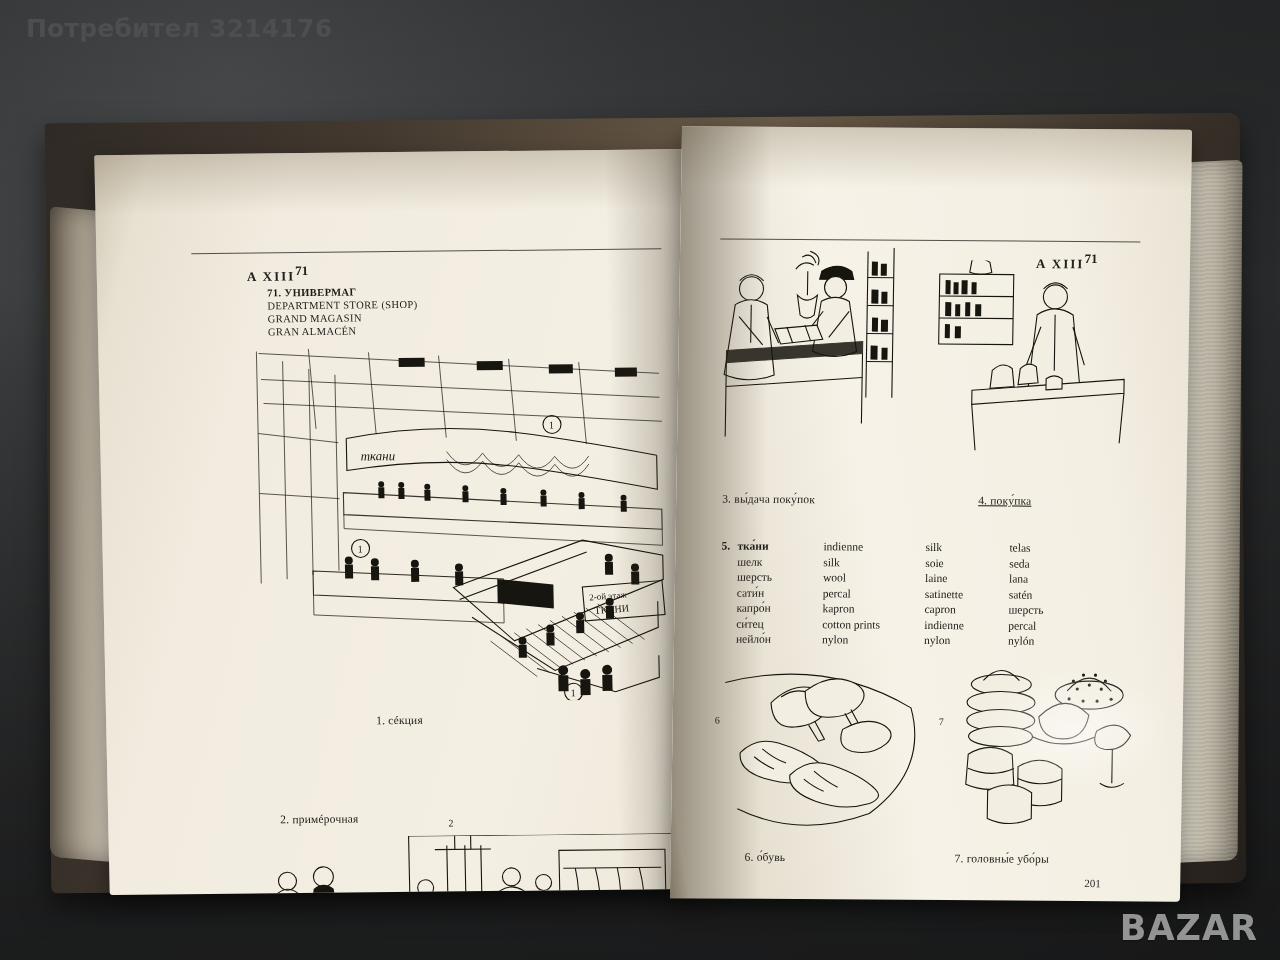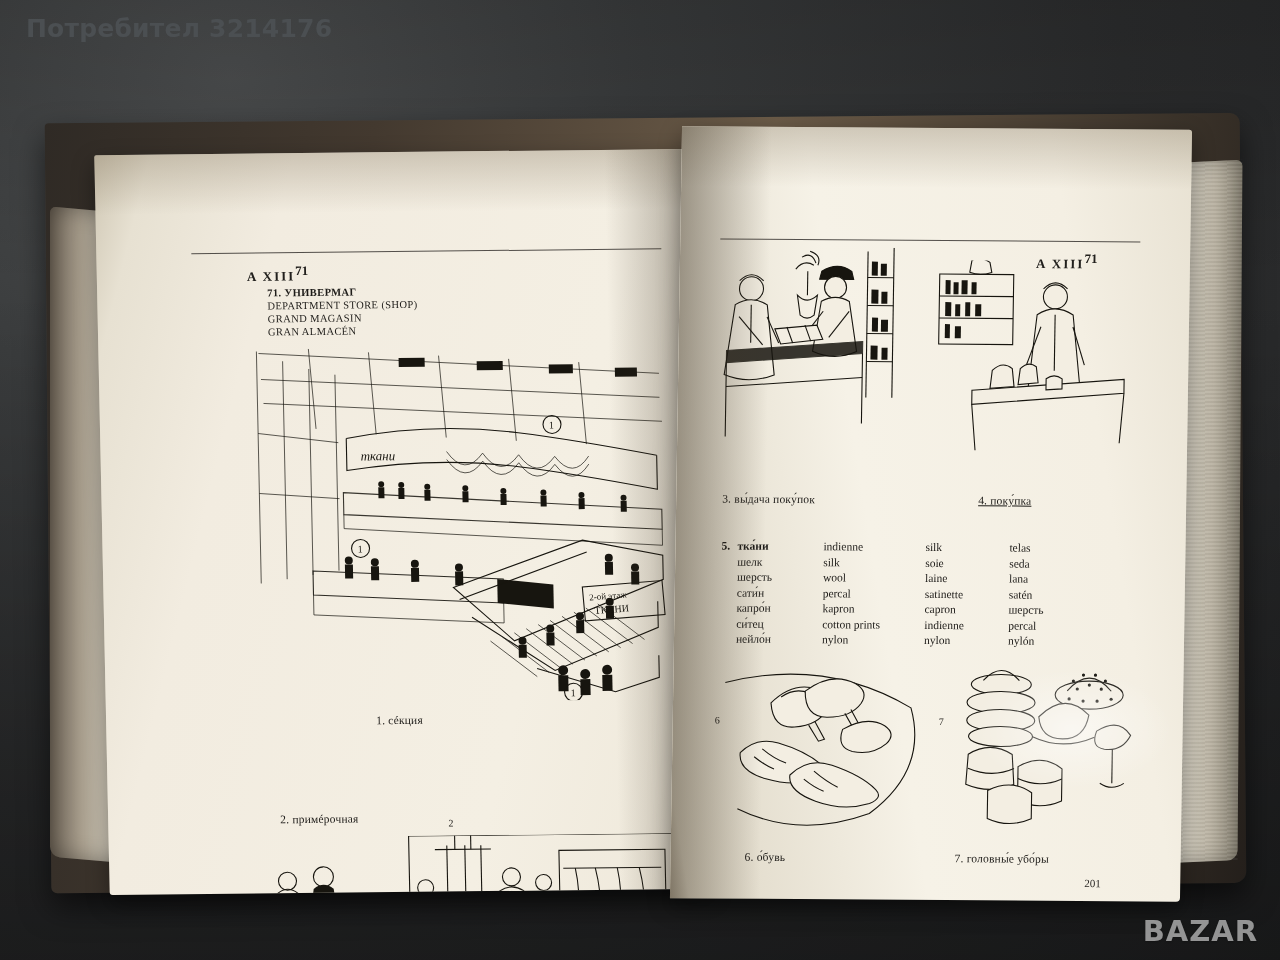--- a/index.html
+++ b/index.html
@@ -36,21 +36,21 @@
     font-family: "DejaVu Sans", sans-serif;
   }
 
   
   .bazar-mark {
     position: absolute;
     right: 22px;
     bottom: 12px;
     z-index: 60;
     font-family: "DejaVu Sans", sans-serif;
-    font-size: 29px;
+    font-size: 35px;
     font-weight: bold;
     color: rgba(255,255,255,0.55);
     letter-spacing: 1px;
     text-shadow: 0 1px 2px rgba(0,0,0,0.25);
     text-align: right;
   }
 
   
   .backdrop {
     position: absolute;

